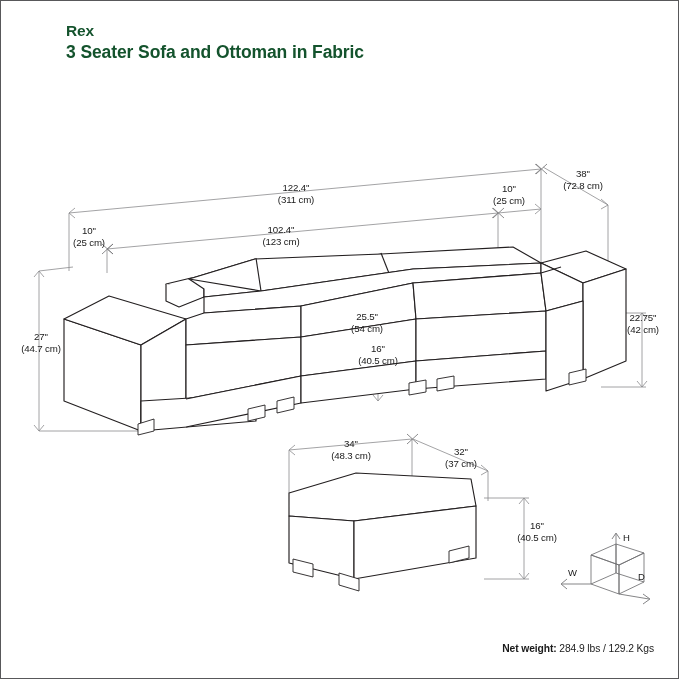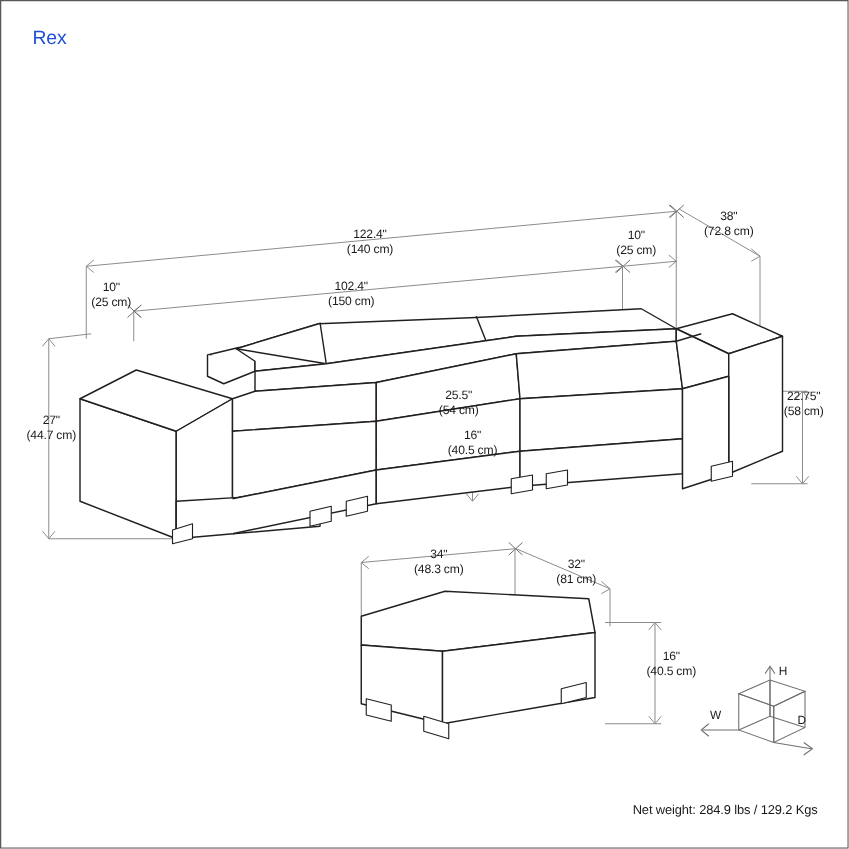--- a/index.html
+++ b/index.html
@@ -21,23 +21,24 @@
     border: 1px solid #58585a;
     overflow: hidden;
   }
   #title-block {
     position: absolute;
     left: 25px;
     top: 20px;
     width: 600px;
   }
   #title-block .line {
-    font-weight: normal;
-    color: #1d4ed8;
+    font-weight: bold;
+    color: #14532d;
     letter-spacing: -0.1px;
+    margin-left: 40px;
   }
   #brand-name {
     font-size: 15.5px;
     line-height: 20px;
   }
   #product-name {
     font-size: 17.5px;
     line-height: 23px;
   }
   #drawing {
@@ -66,29 +67,30 @@
   }
   #net-weight {
     position: absolute;
     right: 24px;
     bottom: 24px;
     font-size: 10.3px;
     color: #1a1a1a;
     white-space: nowrap;
     letter-spacing: -0.1px;
   }
-  #net-weight .nw-label { font-weight: normal; }
+  #net-weight .nw-label { font-weight: bold; }
 </style>
 </head>
 <body>
 
 <div id="page">
 
   <div id="title-block">
     <div class="line" id="brand-name">Rex</div>
+    <div class="line" id="product-name">3 Seater Sofa and Ottoman in Fabric</div>
   </div>
 
   <svg id="drawing" viewBox="0 0 679 679">
     <g fill="none" stroke="#8c8c8e" stroke-width="0.8">
 
       <line x1="68" y1="212" x2="540" y2="168"></line>
       <path d="M 74 207 L 68 212 L 74 217" stroke-width="0.8"></path>
       <path d="M 534 163 L 540 168 L 534 173" stroke-width="0.8"></path>
 
       <line x1="106" y1="248" x2="497" y2="212"></line>
@@ -236,26 +238,26 @@
       <line x1="590" y1="583" x2="561" y2="583"></line>
       <path d="M 566 578 L 560 583 L 566 588"></path>
 
       <line x1="618" y1="593" x2="648" y2="598"></line>
       <path d="M 642 593 L 649 598 L 642 603"></path>
     </g>
   </svg>
 
   <div class="dim-label" style="left:247px; top:181px; width:96px;">
     <span class="val">122.4"</span>
-    <span class="met">(140 cm)</span>
+    <span class="met">(311 cm)</span>
   </div>
 
   <div class="dim-label" style="left:232px; top:223px; width:96px;">
     <span class="val">102.4"</span>
-    <span class="met">(150 cm)</span>
+    <span class="met">(123 cm)</span>
   </div>
 
   <div class="dim-label" style="left:52px; top:224px; width:72px;">
     <span class="val">10"</span>
     <span class="met">(25 cm)</span>
   </div>
 
   <div class="dim-label" style="left:472px; top:182px; width:72px;">
     <span class="val">10"</span>
     <span class="met">(25 cm)</span>
@@ -266,41 +268,41 @@
     <span class="met">(72.8 cm)</span>
   </div>
 
   <div class="dim-label" style="left:2px; top:330px; width:76px;">
     <span class="val">27"</span>
     <span class="met">(44.7 cm)</span>
   </div>
 
   <div class="dim-label" style="left:608px; top:311px; width:68px;">
     <span class="val">22.75"</span>
-    <span class="met">(58 cm)</span>
+    <span class="met">(42 cm)</span>
   </div>
 
   <div class="dim-label" style="left:327px; top:310px; width:78px;">
     <span class="val">25.5"</span>
     <span class="met">(54 cm)</span>
   </div>
 
   <div class="dim-label" style="left:333px; top:342px; width:88px;">
     <span class="val">16"</span>
     <span class="met">(40.5 cm)</span>
   </div>
 
   <div class="dim-label" style="left:307px; top:437px; width:86px;">
     <span class="val">34"</span>
     <span class="met">(48.3 cm)</span>
   </div>
 
   <div class="dim-label" style="left:424px; top:445px; width:72px;">
     <span class="val">32"</span>
-    <span class="met">(81 cm)</span>
+    <span class="met">(37 cm)</span>
   </div>
 
   <div class="dim-label" style="left:492px; top:519px; width:88px;">
     <span class="val">16"</span>
     <span class="met">(40.5 cm)</span>
   </div>
 
   <div class="axis-label" style="left:622px; top:531px;">H</div>
   <div class="axis-label" style="left:567px; top:566px;">W</div>
   <div class="axis-label" style="left:637px; top:570px;">D</div>

